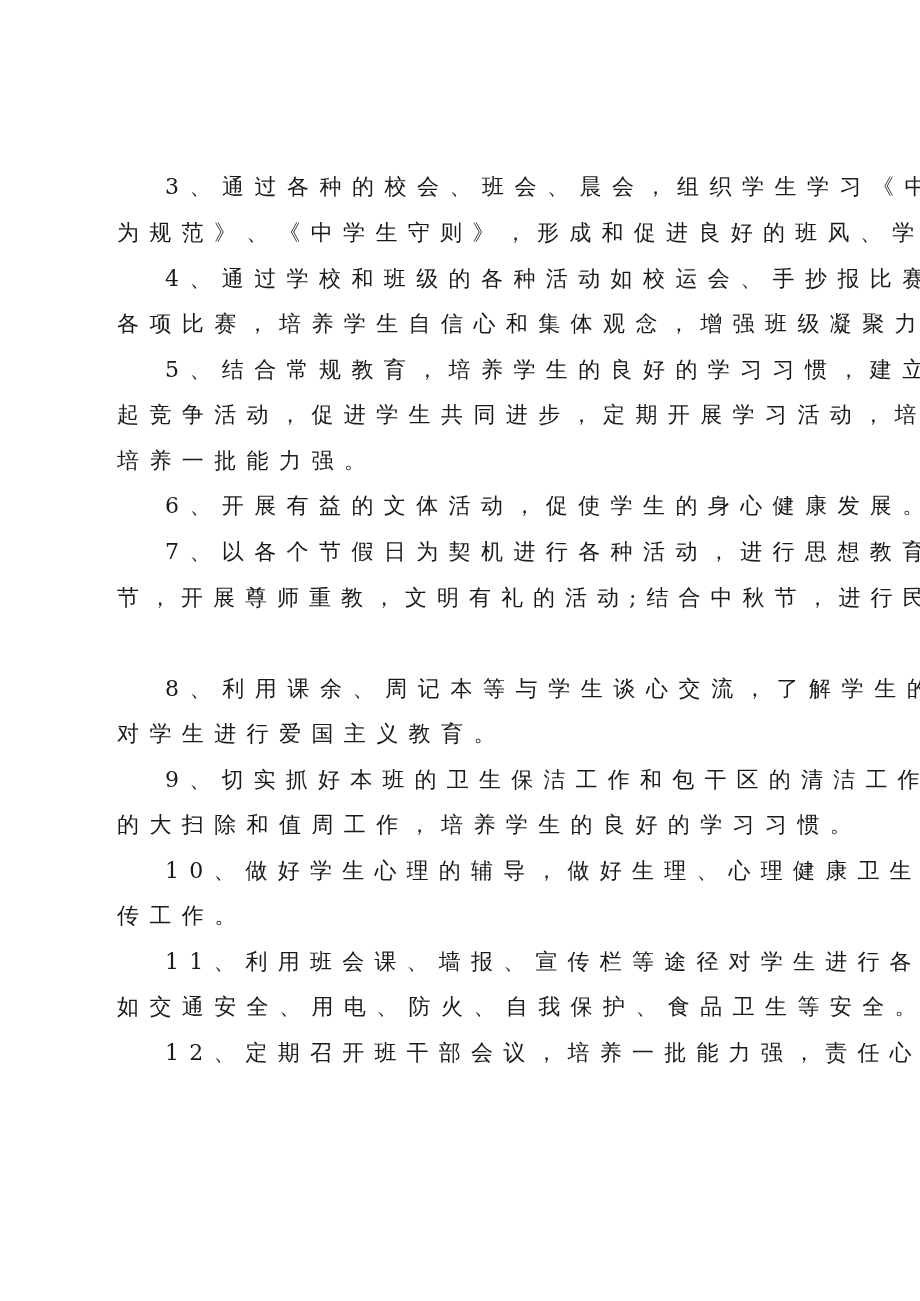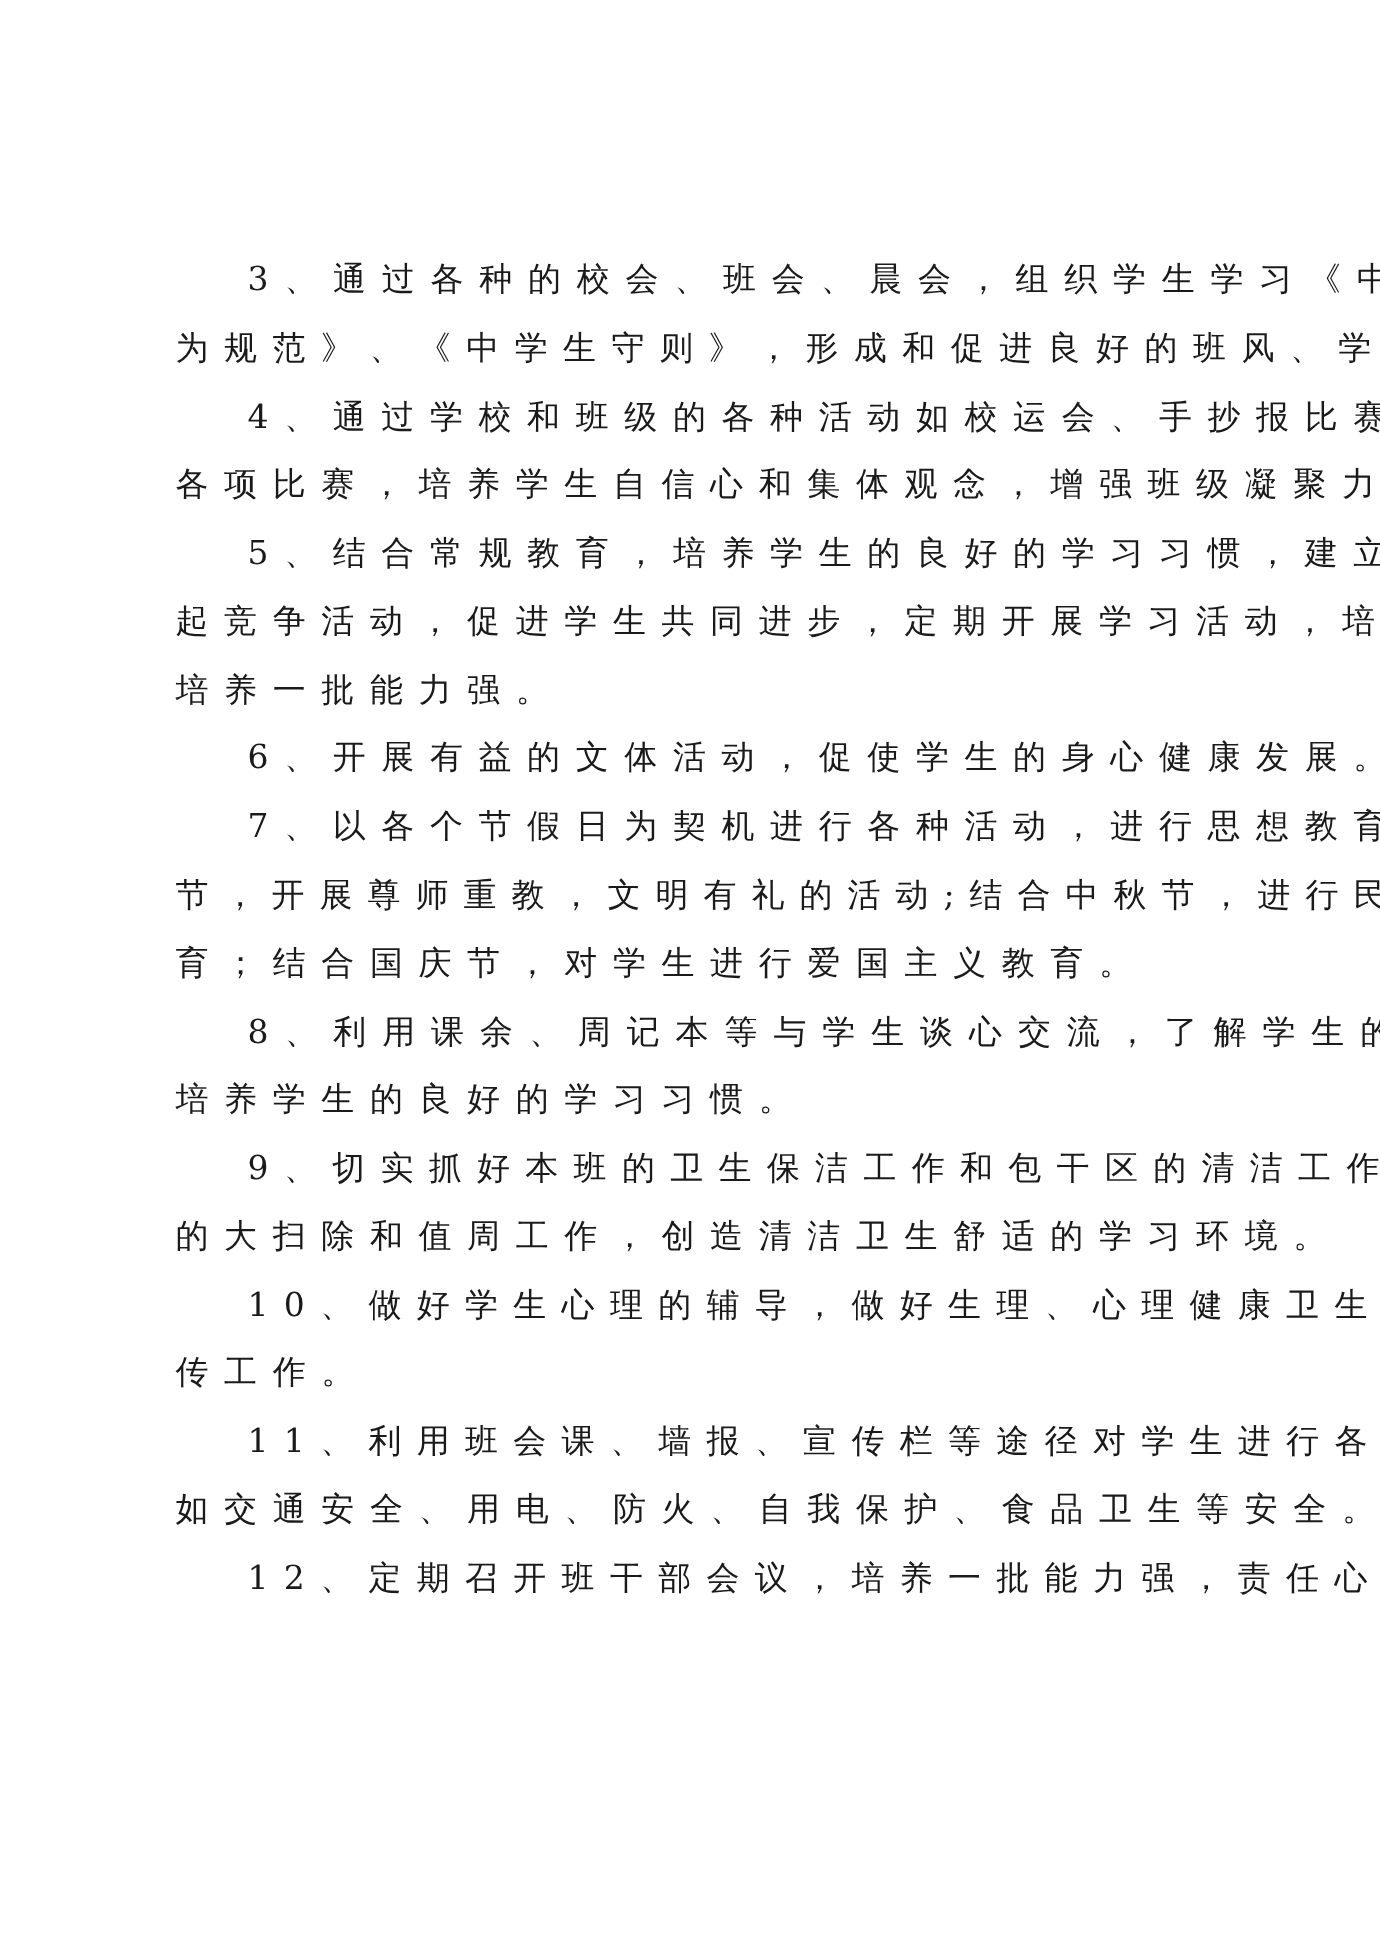--- a/index.html
+++ b/index.html
@@ -29,27 +29,26 @@
   <div class="line" style="top:309px;letter-spacing:10.4px">各项比赛，培养学生自信心和集体观念，增强班级凝聚力。</div>
 
   <div class="line indent" style="top:355px;letter-spacing:10.4px">5、结合常规教育，培养学生的良好的学习习惯，建立学习组，掀</div>
   <div class="line" style="top:400px;letter-spacing:10.4px">起竞争活动，促进学生共同进步，定期开展学习活动，培养学生良好的</div>
   <div class="line" style="top:446px;letter-spacing:10.4px">培养一批能力强。</div>
 
   <div class="line indent" style="top:491px;letter-spacing:10.4px">6、开展有益的文体活动，促使学生的身心健康发展。</div>
 
   <div class="line indent" style="top:537px;letter-spacing:10.4px">7、以各个节假日为契机进行各种活动，进行思想教育。结合教师</div>
   <div class="line" style="top:583px;letter-spacing:10.0px">节，开展尊师重教，文明有礼的活动;结合中秋节，进行民族传统的教</div>
-  <div class="line" style="top:628px;letter-spacing:10.4px">育；结合国庆节，对学生进行爱国主义教育。</div>
 
   <div class="line indent" style="top:674px;letter-spacing:10.6px">8、利用课余、周记本等与学生谈心交流，了解学生的思想动态，</div>
-  <div class="line" style="top:719px;letter-spacing:10.4px">培养学生的良好的学习习惯。</div>
+  <div class="line" style="top:719px;letter-spacing:10.4px">对学生进行爱国主义教育。</div>
 
   <div class="line indent" style="top:765px;letter-spacing:10.2px">9、切实抓好本班的卫生保洁工作和包干区的清洁工作。重视学校</div>
-  <div class="line" style="top:810px;letter-spacing:10.4px">的大扫除和值周工作，创造清洁卫生舒适的学习环境。</div>
+  <div class="line" style="top:810px;letter-spacing:10.4px">的大扫除和值周工作，培养学生的良好的学习习惯。</div>
 
   <div class="line indent" style="top:856px;letter-spacing:10.2px">10、做好学生心理的辅导，做好生理、心理健康卫生的教育、宣</div>
   <div class="line" style="top:901px;letter-spacing:10.4px">传工作。</div>
 
   <div class="line indent" style="top:947px;letter-spacing:10.2px">11、利用班会课、墙报、宣传栏等途径对学生进行各项安全教育：</div>
   <div class="line" style="top:992px;letter-spacing:10.4px">如交通安全、用电、防火、自我保护、食品卫生等安全。</div>
 
   <div class="line indent" style="top:1038px;letter-spacing:10.2px">12、定期召开班干部会议，培养一批能力强，责任心强，能起带</div>
 
 </div>

